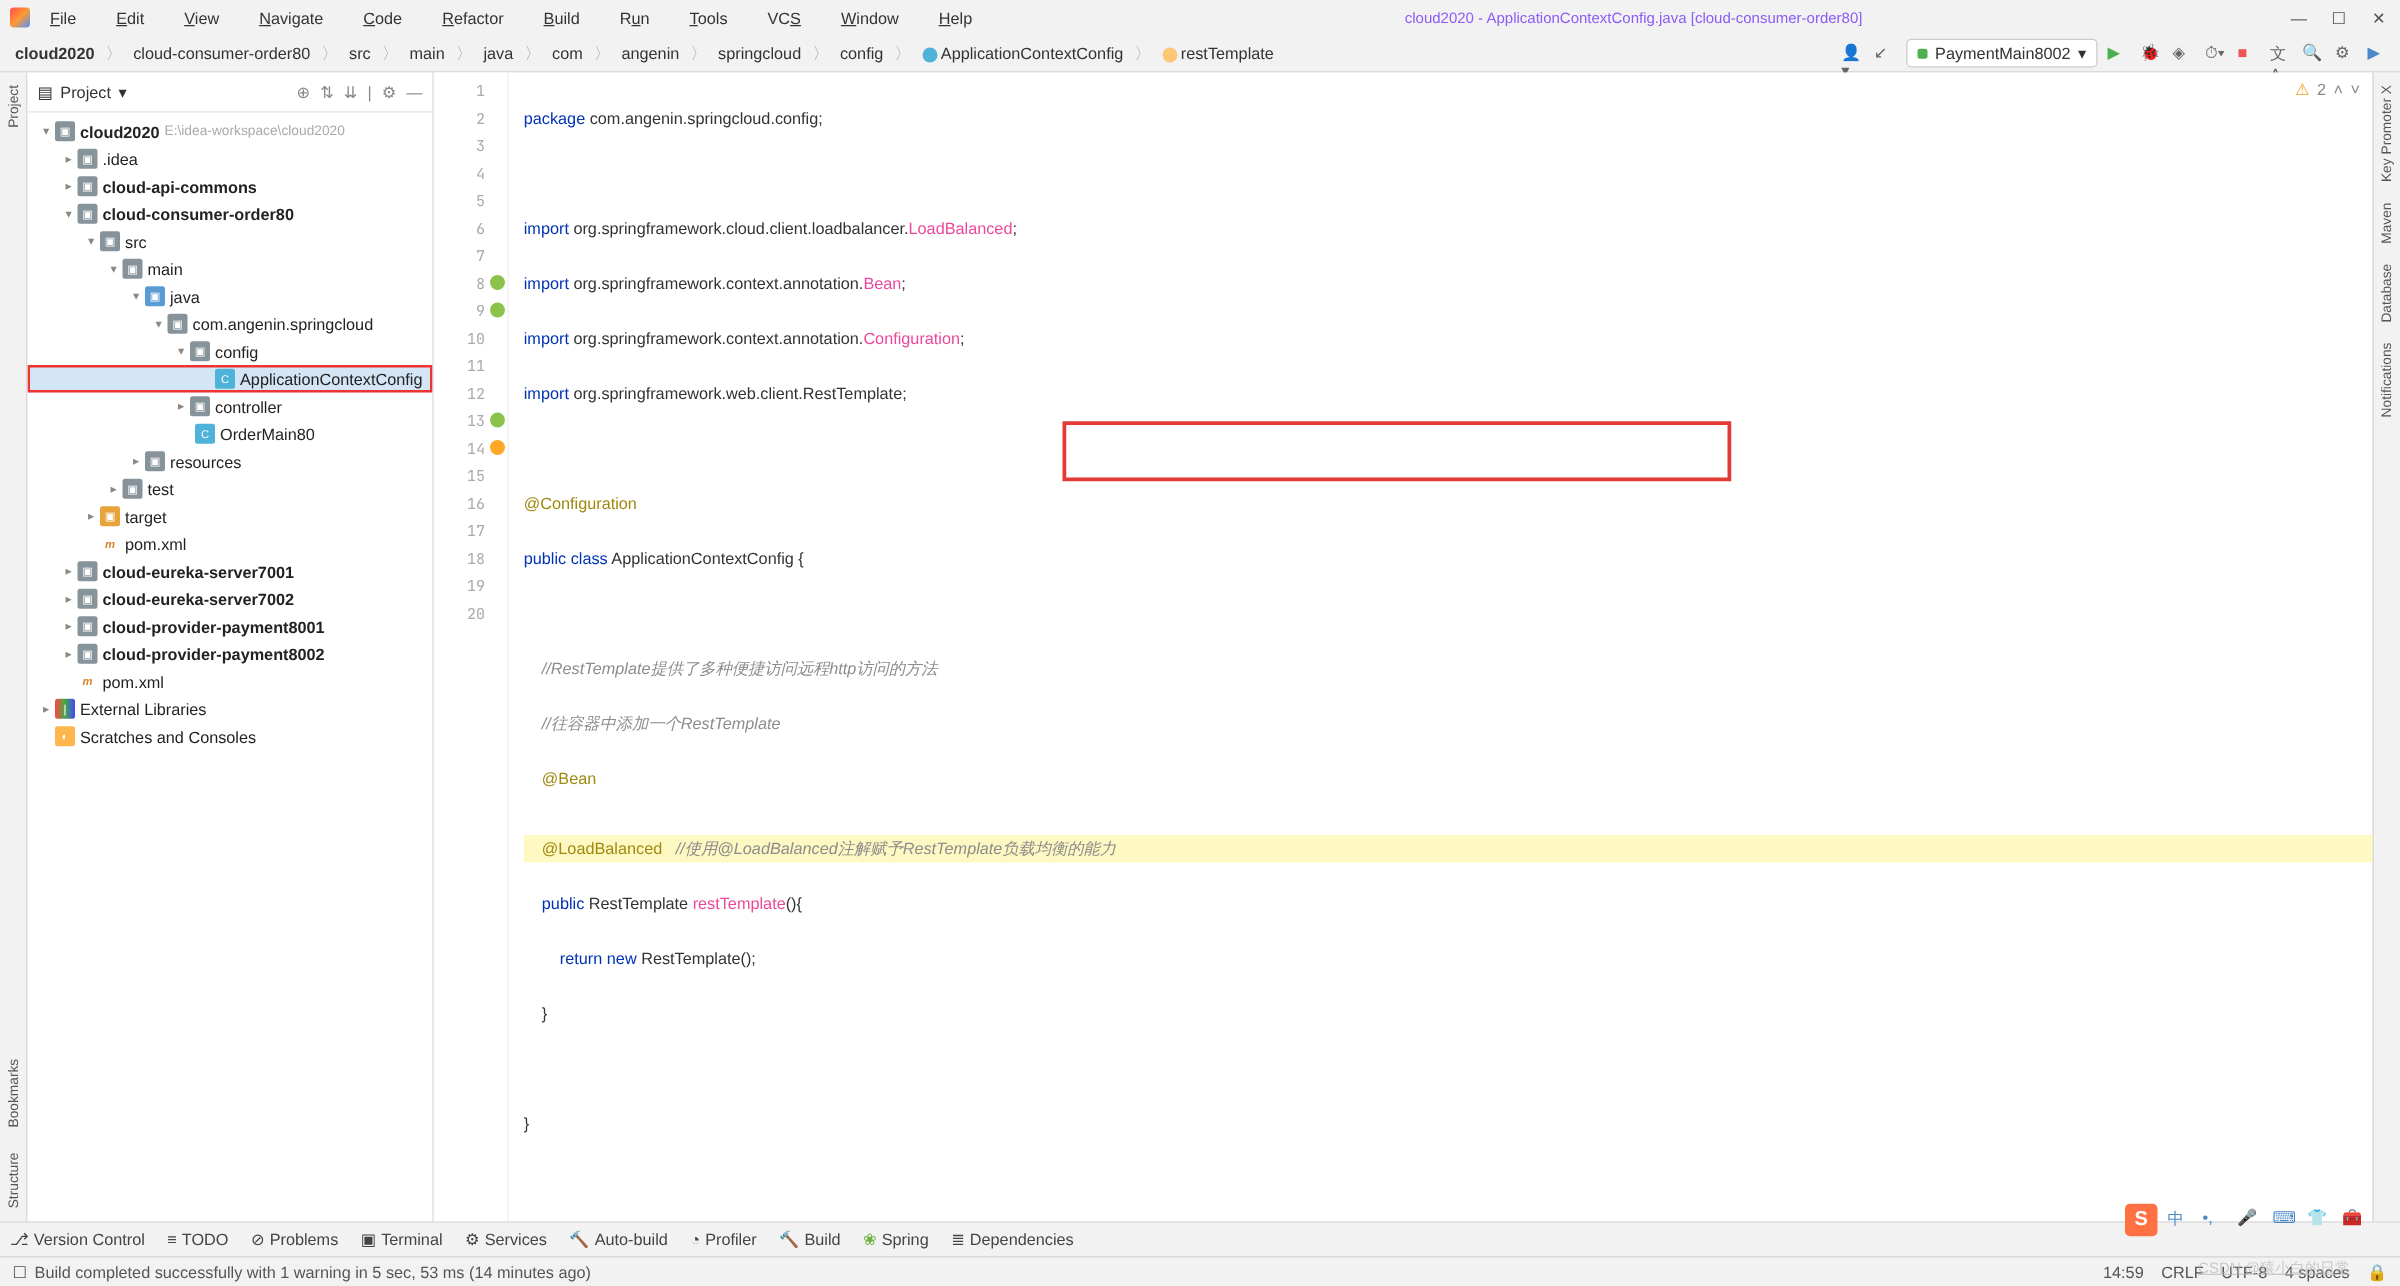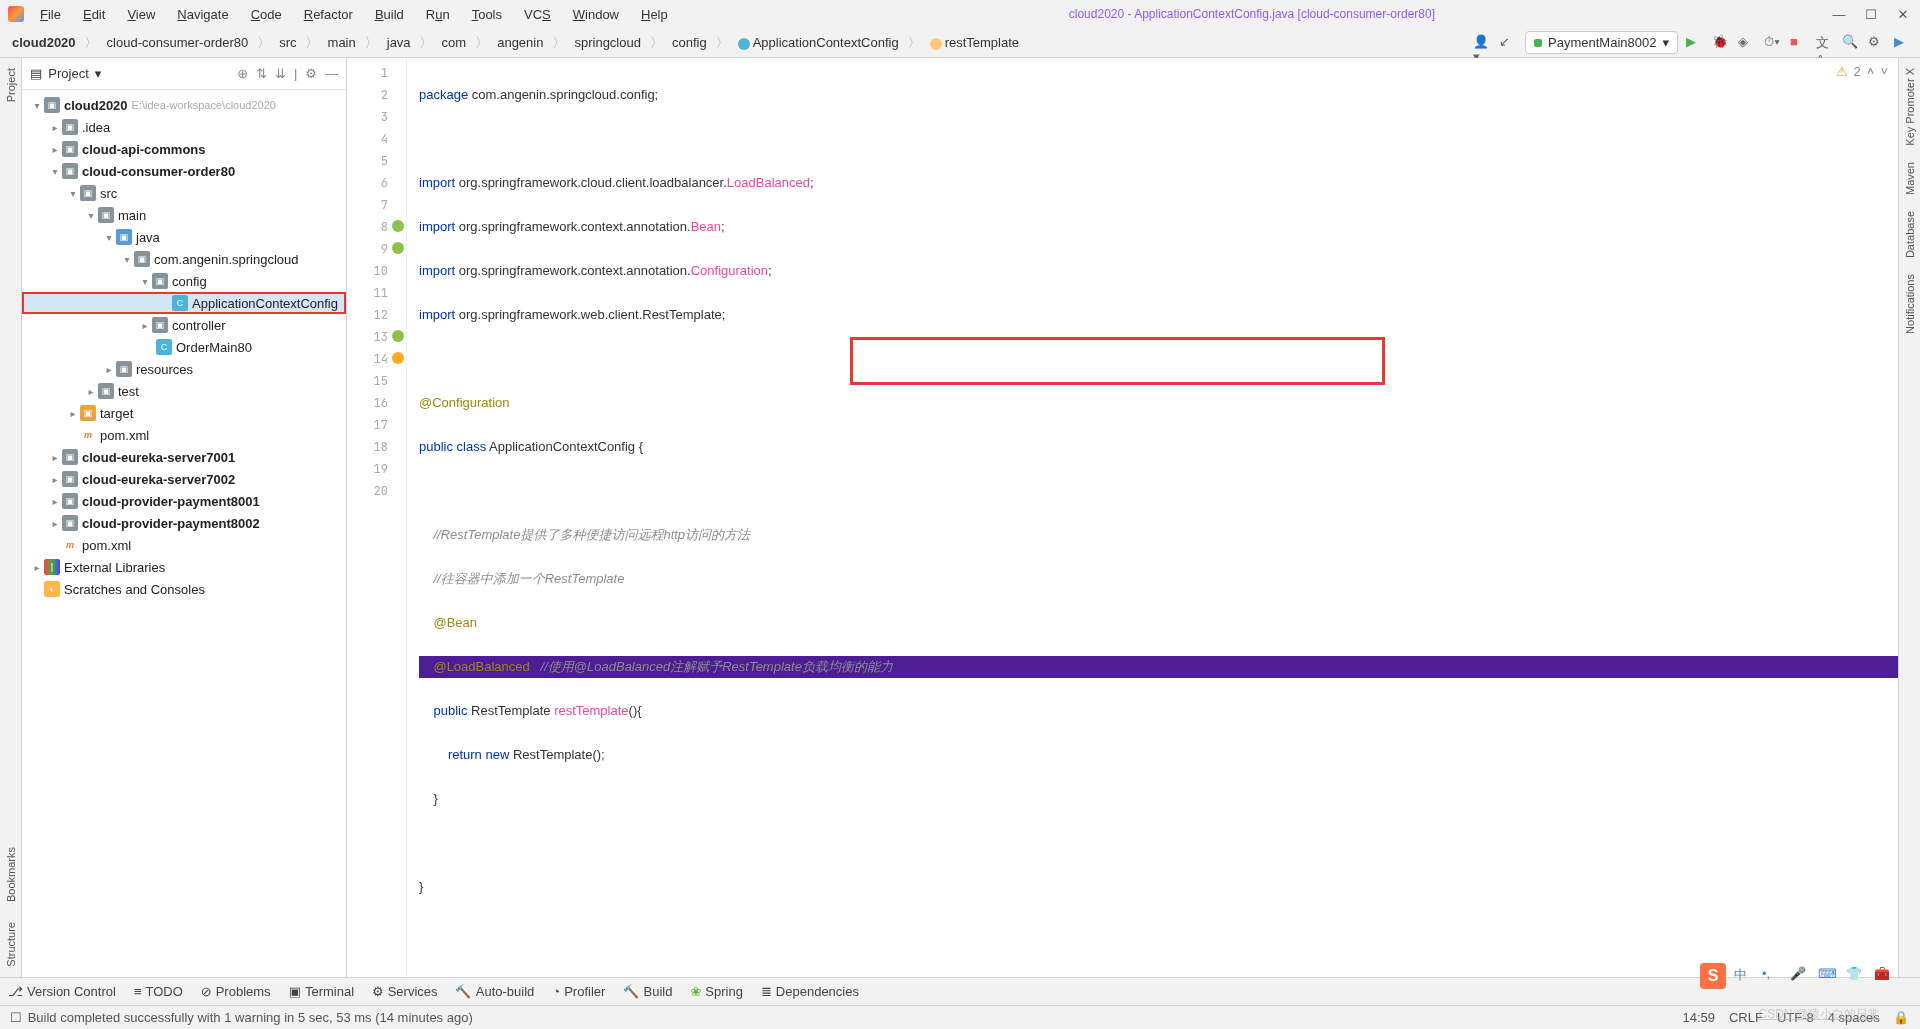--- a/index.html
+++ b/index.html
@@ -1,19 +1,19 @@
 <!DOCTYPE html>
 <html><head>
 <meta charset="utf-8">
 <style>
 *{margin:0;padding:0;box-sizing:border-box;font-family:"Segoe UI",Arial,sans-serif;font-size:13px;}
 body{background:#f2f2f2;color:#333;overflow:hidden;width:1920px;height:1029px;position:relative;}
 .title-bar{height:28px;display:flex;align-items:center;padding:0 8px;background:#f2f2f2;}
 .app-icon{width:16px;height:16px;background:linear-gradient(135deg,#ff4d4d,#ff9933,#4d94ff);border-radius:3px;margin-right:10px;}
-.menu-bar{display:flex;gap:10px;}
+.menu-bar{display:flex;gap:20px;}
 .menu-item{padding:2px 6px;cursor:pointer;}
 .menu-item u{text-decoration:underline;}
 .title-text{flex:1;text-align:center;color:#8b5cf6;font-size:12px;}
 .win-controls{display:flex;gap:14px;margin-left:auto;}
 .win-btn{width:18px;height:18px;display:flex;align-items:center;justify-content:center;color:#555;}
 .nav-bar{height:30px;display:flex;align-items:center;padding:0 8px;background:#f2f2f2;border-bottom:1px solid #d4d4d4;}
 .breadcrumb{display:flex;align-items:center;gap:2px;font-size:12px;}
 .bc-item{padding:2px 4px;cursor:pointer;}
 .bc-sep{color:#aaa;padding:0 3px;}
 .bc-icon{width:12px;height:12px;border-radius:50%;display:inline-block;margin-right:3px;vertical-align:middle;}
@@ -54,21 +54,21 @@
 .gutter-col{width:60px;background:#fff;border-right:1px solid #f0f0f0;padding-top:4px;}
 .line-num{height:22px;text-align:right;padding-right:18px;color:#aaa;font-family:"JetBrains Mono",Consolas,monospace;font-size:12px;line-height:22px;position:relative;}
 .gutter-mark{position:absolute;right:2px;top:4px;width:12px;height:12px;}
 .mark-green{background:#8bc34a;border-radius:50%;}
 .mark-orange{background:#ffa726;border-radius:50%;}
 .code-col{flex:1;padding:4px 0 0 12px;font-family:"JetBrains Mono",Consolas,monospace;font-size:14px;line-height:22px;white-space:pre;position:relative;}
 .kw{color:#0033b3;}
 .ann{color:#9e880d;}
 .cmt{color:#8c8c8c;font-style:italic;}
 .fn{color:#ec4899;}
-.hl-line{background:#4c1d95;}
+.hl-line{background:#fef9c3;margin-top:12px;}
 .red-box{position:absolute;border:3px solid #e53935;pointer-events:none;}
 .red-box1{left:443px;top:279px;width:535px;height:48px;}
 .insp{position:absolute;right:10px;top:6px;display:flex;align-items:center;gap:6px;color:#888;font-size:12px;}
 .warn-tri{color:#f0a020;}
 .right-gutter{width:22px;background:#f2f2f2;border-left:1px solid #d4d4d4;display:flex;flex-direction:column;align-items:center;padding-top:10px;gap:16px;}
 .bottom-bar{height:28px;display:flex;align-items:center;padding:0 8px;background:#f2f2f2;border-top:1px solid #d4d4d4;gap:18px;font-size:12px;}
 .bb-item{display:flex;align-items:center;gap:4px;cursor:pointer;color:#444;}
 .status-bar{height:24px;display:flex;align-items:center;padding:0 10px;background:#f2f2f2;border-top:1px solid #d4d4d4;font-size:12px;color:#555;}
 .status-right{margin-left:auto;display:flex;gap:14px;align-items:center;}
 .float-ime{position:absolute;right:26px;bottom:40px;display:flex;gap:8px;align-items:center;}

